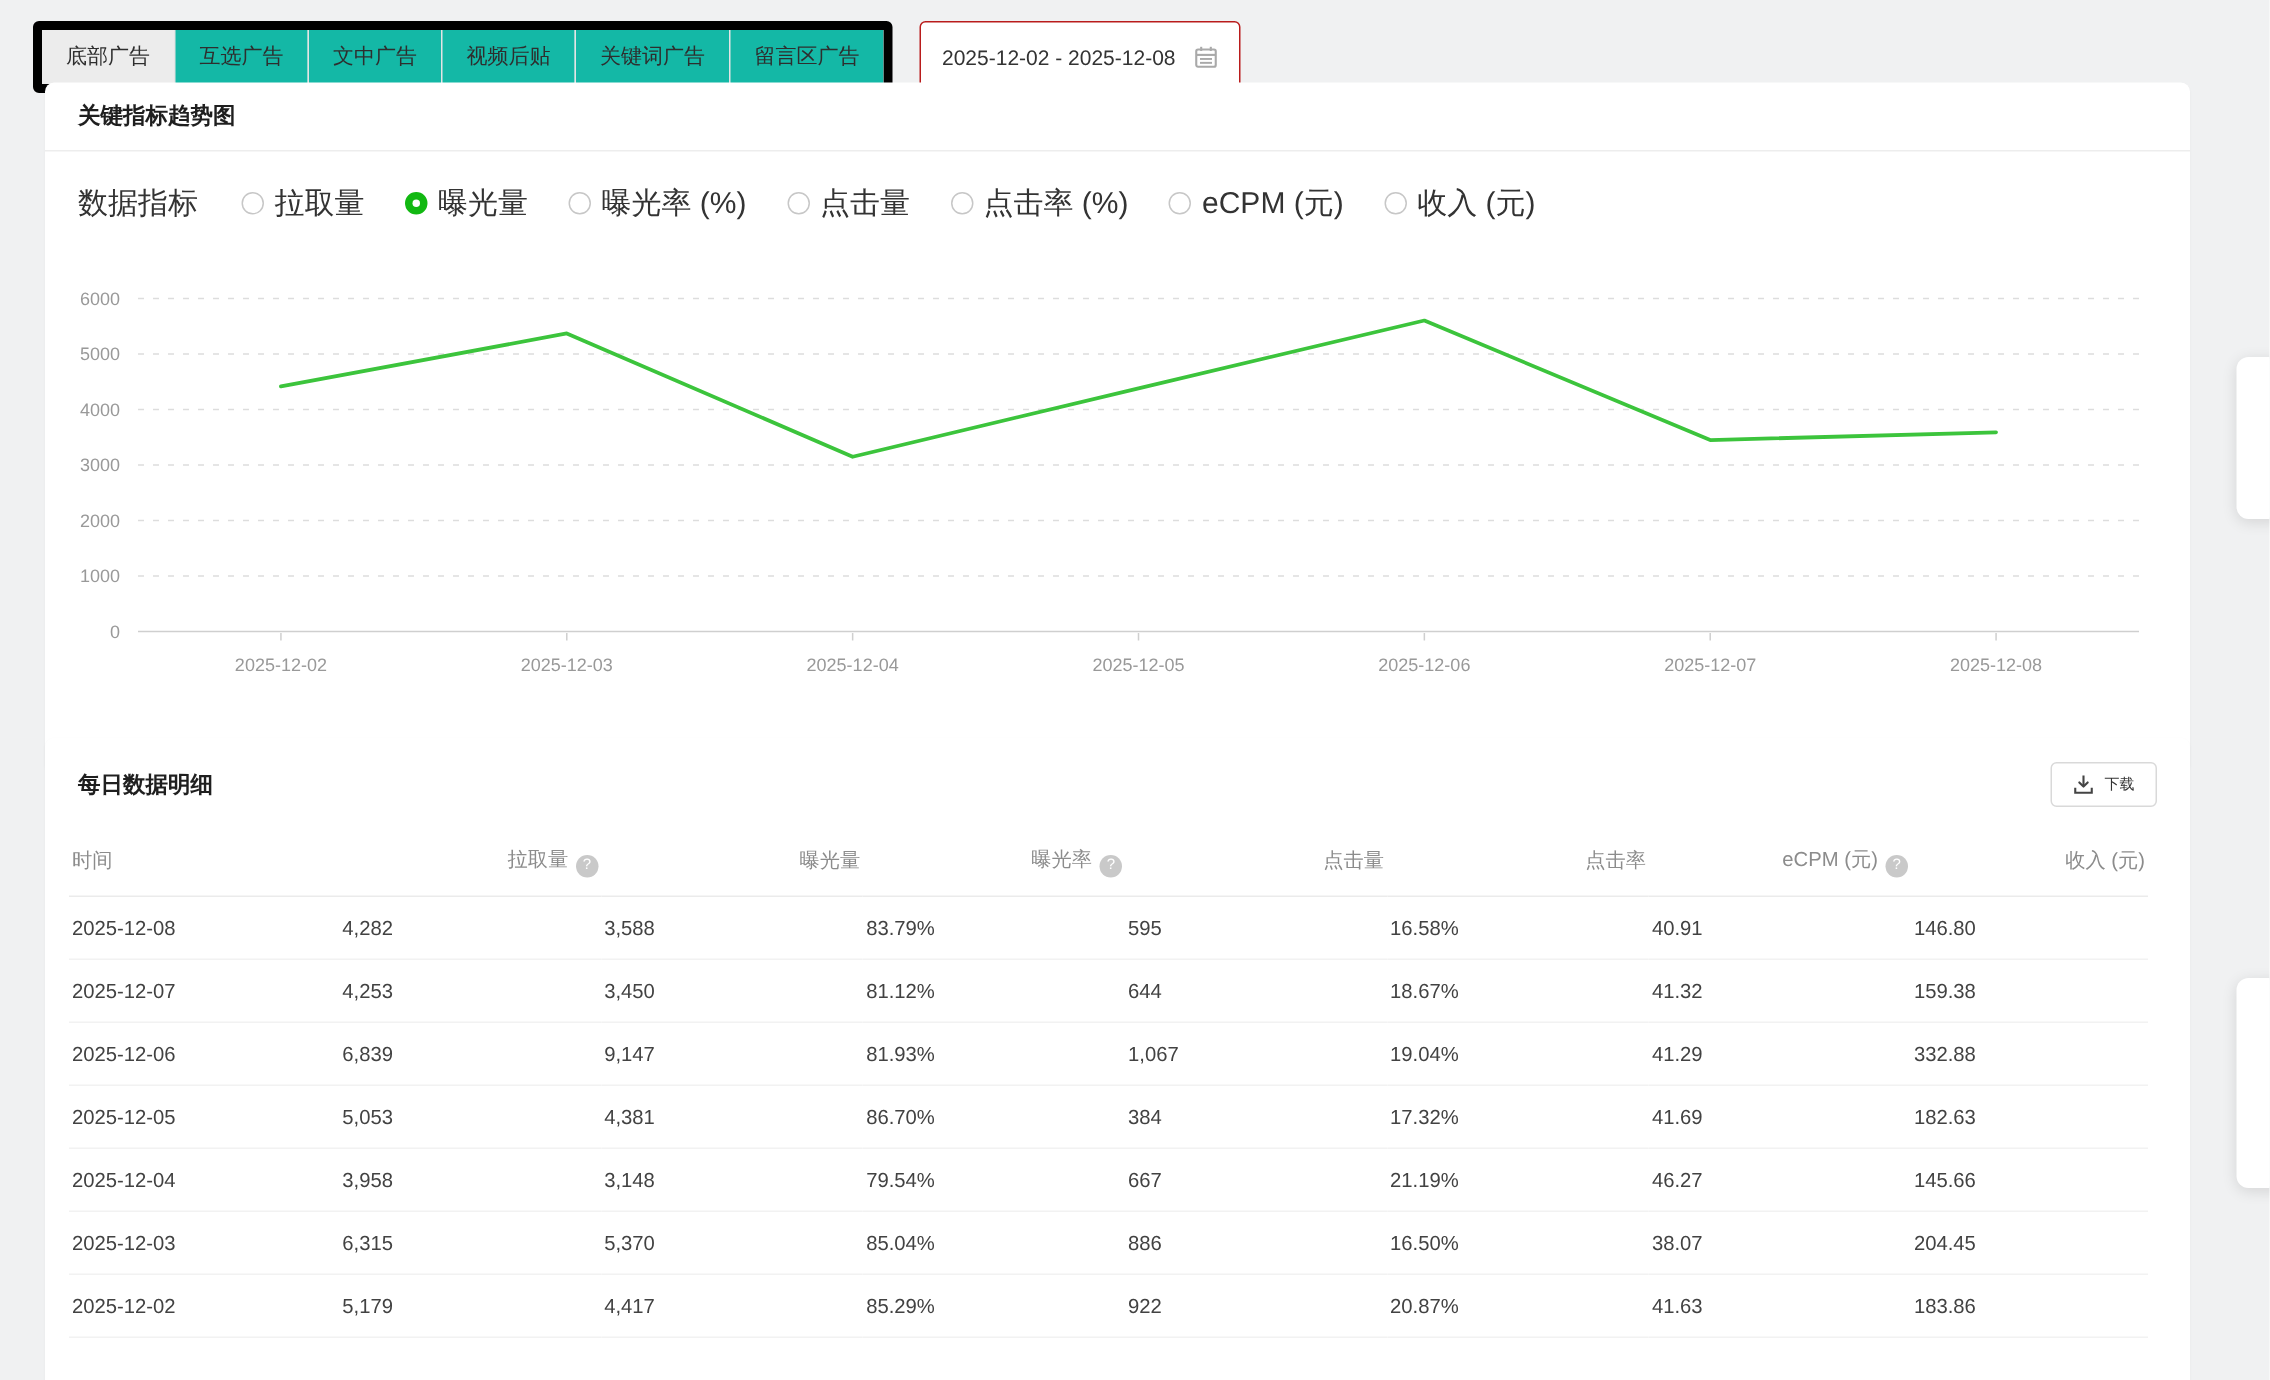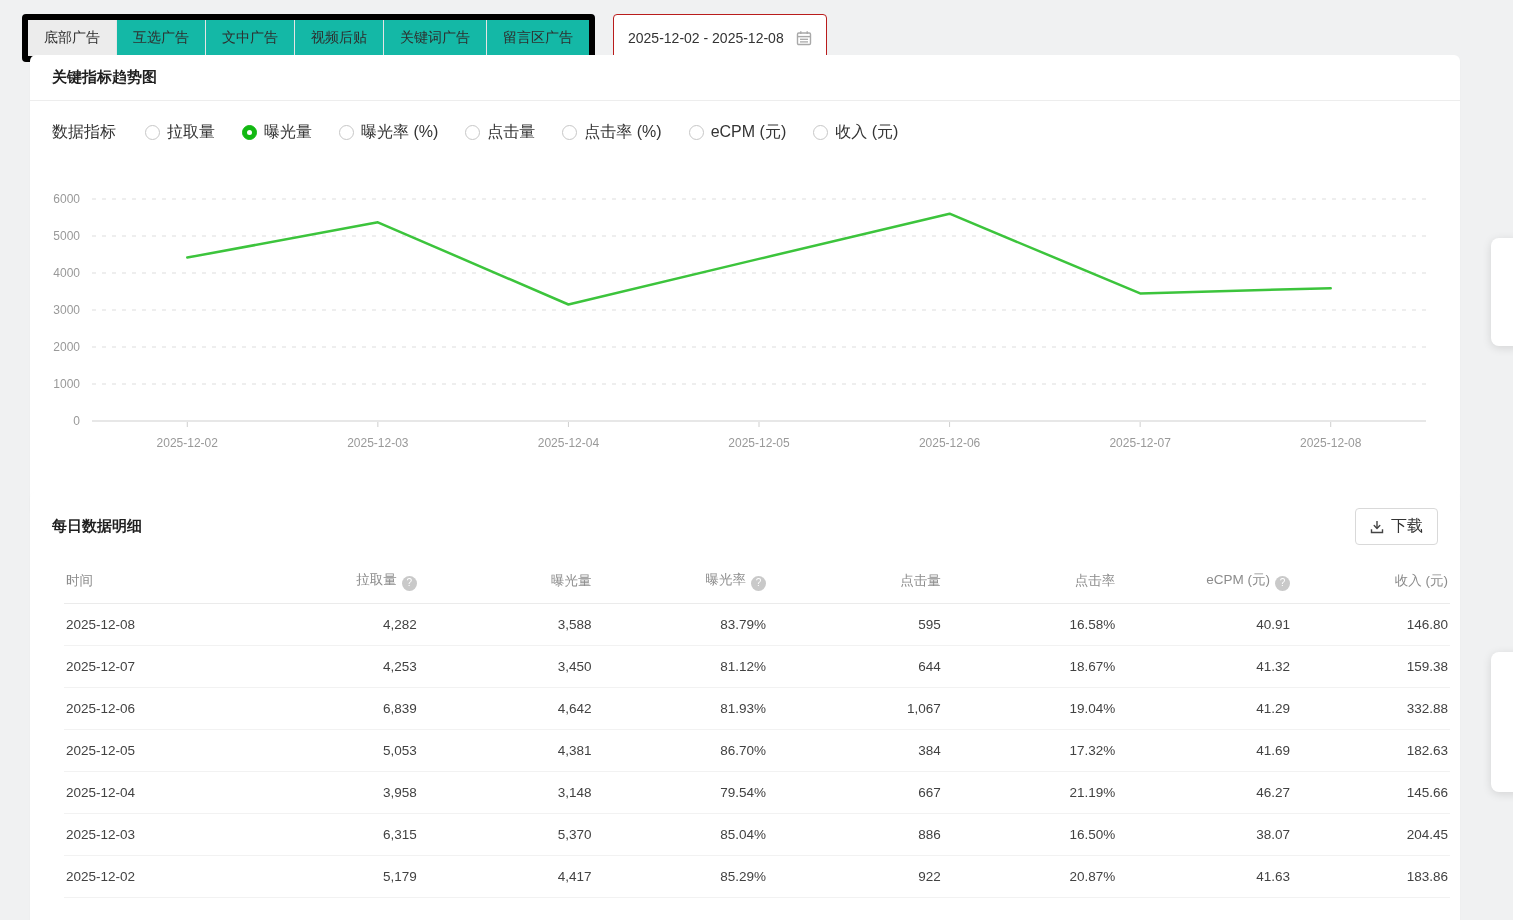--- a/index.html
+++ b/index.html
@@ -21,39 +21,39 @@
   .date-picker svg { display:block; }
 
   
   .card { position:absolute; left:30px; width:1430px; background:#fff; border-radius:6px; box-shadow:0 1px 2px rgba(0,0,0,0.04); }
   .card-trend { top:55px; height:460px; }
   .card-table { top:492px; height:523px; }
   .card-title { font-size:15px; font-weight:bold; color:#1f1f1f; }
   .trend-header { padding:13px 22px; border-bottom:1px solid #ededed; }
 
   
-  .metric-row { display:flex; align-items:center; gap:27px; padding:21px 22px 0 22px; font-size:16px; color:#333; }
+  .metric-row { display:flex; align-items:center; gap:27px; padding:21px 22px 0 22px; font-size:20px; color:#333; }
   .metric-caption { color:#333; margin-right:2px; }
   .radio-item { display:flex; align-items:center; gap:7px; cursor:pointer; }
   .radio { width:15px; height:15px; border-radius:50%; border:1px solid #c7c7c7; background:#fff; display:flex; align-items:center; justify-content:center; flex:0 0 auto; }
   .radio.selected { background:var(--radio-green,#12b812); border-color:var(--radio-green,#12b812); }
   .radio .dot { width:5px; height:5px; border-radius:50%; background:#fff; display:none; }
   .radio.selected .dot { display:block; }
 
   
   .chart-wrap { position:absolute; left:0; top:120px; width:1430px; height:295px; }
   .chart-wrap svg { display:block; }
 
   
   .table-header { display:flex; justify-content:space-between; align-items:center; padding:16px 22px 10px 22px; }
-  .download-btn { display:flex; align-items:center; gap:7px; border:1px solid #d9d9d9; border-radius:4px; background:#fff; padding:7px 14px; font-size:16px; color:#333; cursor:pointer; }
+  .download-btn { display:flex; align-items:center; gap:7px; border:1px solid #d9d9d9; border-radius:4px; background:#fff; padding:7px 14px; font-size:10px; color:#333; cursor:pointer; }
   .download-btn svg { display:block; }
-  table { width:1386px; margin:4px 22px 0 34px; border-collapse:collapse; table-layout:fixed; }
+  table { width:1386px; margin:4px 22px 0 16px; border-collapse:collapse; table-layout:fixed; }
   th { font-weight:normal; font-size:13.5px; color:#8c8c8c; text-align:right; padding:12px 2px; border-bottom:1px solid #ebebeb; white-space:nowrap; }
-  td { font-size:13.5px; color:#424242; text-align:right; padding:13px 2px; border-bottom:1px solid #f2f2f2; white-space:nowrap; }
+  td { font-size:13.5px; color:#424242; padding:13px 2px; border-bottom:1px solid #f2f2f2; white-space:nowrap; }
   th.left, td.left { text-align:left; }
   .help-icon { display:inline-flex; width:15px; height:15px; border-radius:50%; background:#c9c9c9; color:#fff; font-size:10px; line-height:1; align-items:center; justify-content:center; margin-left:5px; vertical-align:-2px; cursor:pointer; }
 
   
   .float-panel { position:absolute; background:#fff; border-radius:8px; box-shadow:0 2px 10px rgba(0,0,0,0.12); }
   .fp-1 { right:-10px; top:238px; width:32px; height:108px; }
   .fp-2 { right:-18px; top:652px; width:40px; height:140px; }
 </style>
 </head>
 <body>
@@ -208,21 +208,21 @@
           <td>3,450</td>
           <td>81.12%</td>
           <td>644</td>
           <td>18.67%</td>
           <td>41.32</td>
           <td>159.38</td>
         </tr>
         <tr>
           <td class="left">2025-12-06</td>
           <td>6,839</td>
-          <td>4,642</td>
+          <td>9,147</td>
           <td>81.93%</td>
           <td>1,067</td>
           <td>19.04%</td>
           <td>41.29</td>
           <td>332.88</td>
         </tr>
         <tr>
           <td class="left">2025-12-05</td>
           <td>5,053</td>
           <td>4,381</td>

